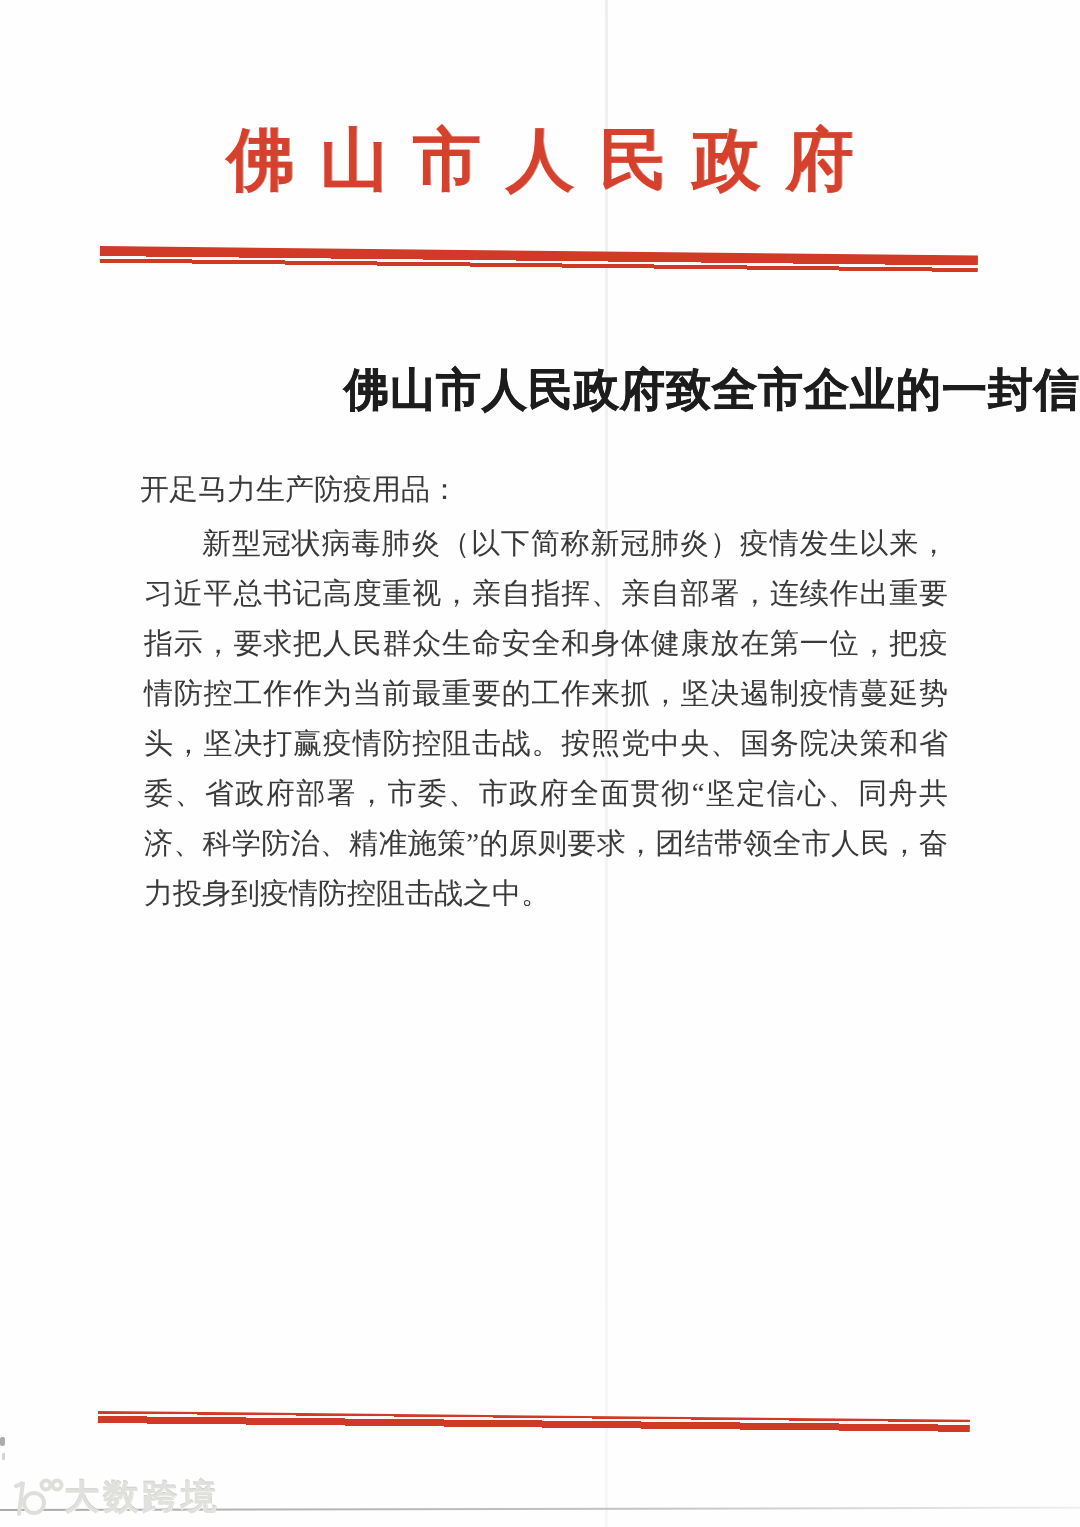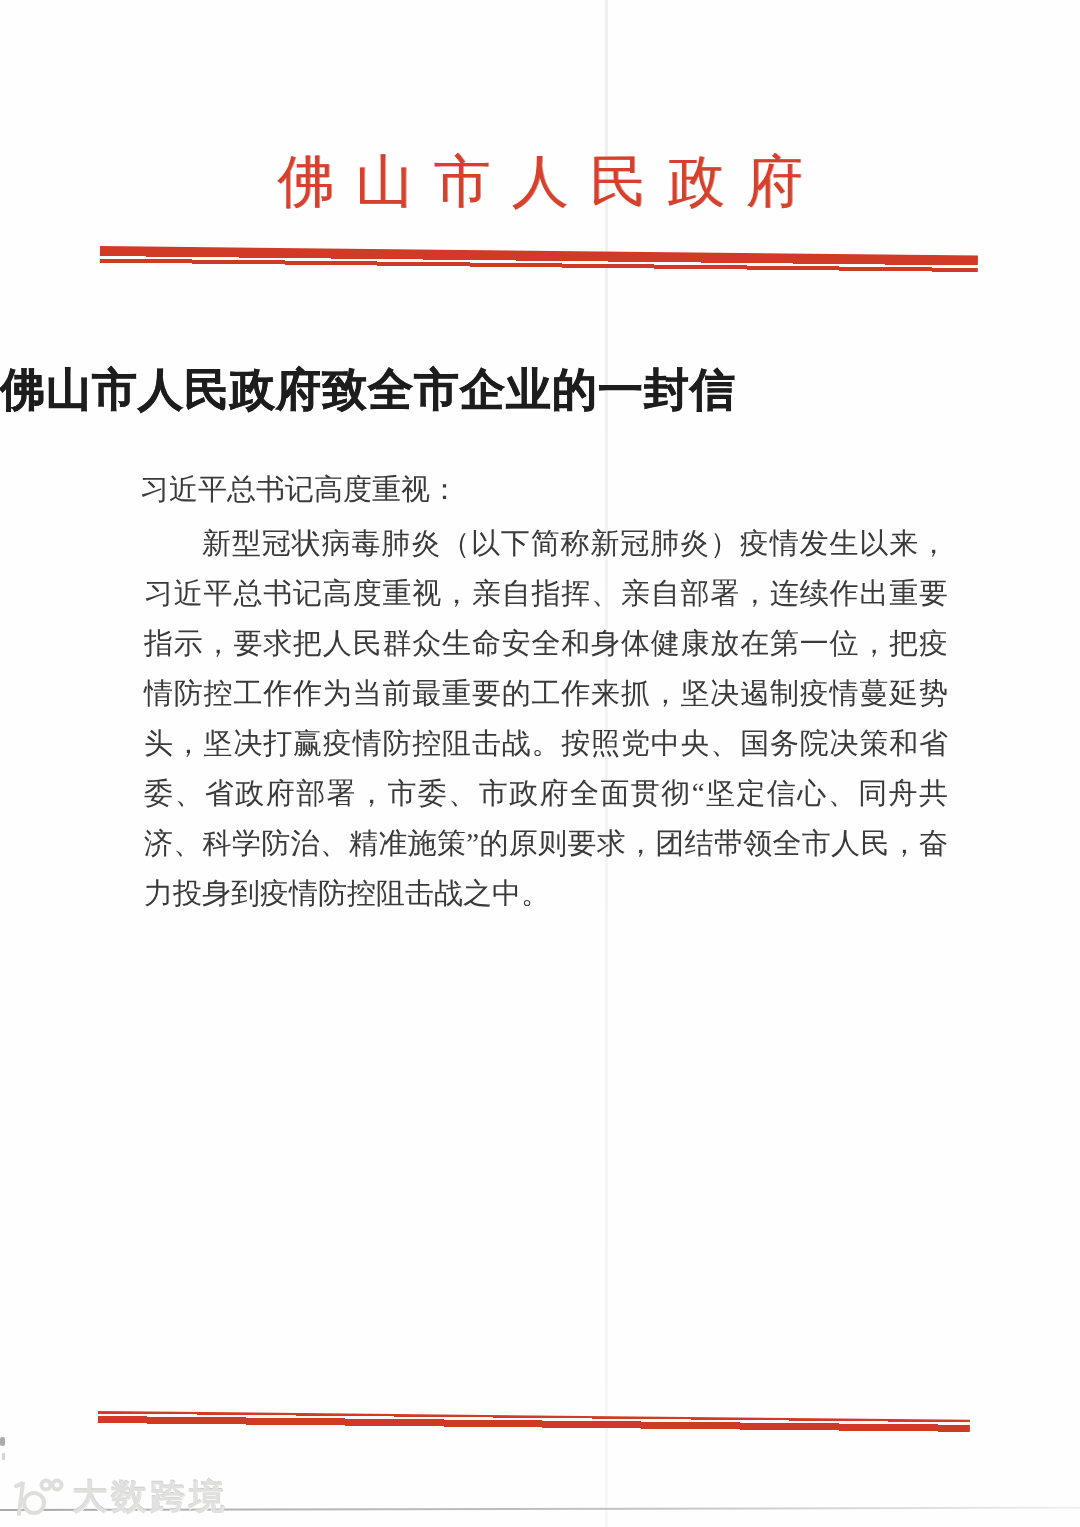--- a/index.html
+++ b/index.html
@@ -29,29 +29,28 @@
   
   .letterhead {
     position: absolute;
     top: 118px;
     left: 0;
     width: 100%;
     display: flex;
     justify-content: center;
   }
   .letterhead-inner {
-    font-size: 57px;
+    font-size: 68px;
     line-height: 1.25;
-    font-weight: 400;
+    font-weight: 700;
     color: #d5412c;
     letter-spacing: 0.37em;
     margin-right: -0.37em;
     white-space: nowrap;
     text-shadow: 1px 0 0 rgba(213,65,44,0.55);
-    margin-top: 28px;
   }
   
   .rule-top {
     position: absolute;
     left: 100px;
     top: 246px;
     width: 878px;
     height: 17px;
     transform: rotate(0.62deg);
     transform-origin: left top;
@@ -61,21 +60,21 @@
       #fdfbfa 10px, #fdfbfa 12.5px,
       #cf3a27 12.5px, #cf3a27 16.5px,
       rgba(0,0,0,0) 16.5px
     );
   }
   .doc-title {
     position: absolute;
     top: 360px;
     left: 0;
     width: 100%;
-    text-align: left;
+    text-align: right;
     font-size: 45px;
     line-height: 1.35;
     font-weight: 900;
     color: #1d1d1d;
     letter-spacing: 1px;
     -webkit-text-stroke: 0.6px #1d1d1d;
   }
   .letter-body {
     position: absolute;
     left: 140px;
@@ -134,21 +133,20 @@
     opacity: 0.55;
     box-shadow: 1px 15px 0 -1px rgba(106,106,106,0.5);
   }
   
   .watermark {
     position: absolute;
     left: 8px;
     top: 1474px;
     display: flex;
     align-items: center;
-    gap: 8px;
   }
   .watermark-logo {
     flex: 0 0 auto;
   }
   .watermark-text {
     font-size: 35px;
     font-weight: 700;
     letter-spacing: 4px;
     color: #e0e0dd;
     text-shadow: 0 1px 0 #ffffff, 0 -1px 0 #cfcfcc, 1px 0 0 #d8d8d5;
@@ -164,21 +162,21 @@
 
   <div class="letterhead">
     <span class="letterhead-inner">佛山市人民政府</span>
   </div>
 
   <div class="rule-top"></div>
 
   <div class="doc-title">佛山市人民政府致全市企业的一封信</div>
 
   <div class="letter-body">
-    <p class="salutation">习近平总书记高度重视：</p>
+    <p class="salutation">开足马力生产防疫用品：</p>
     <p class="para">新型冠状病毒肺炎（以下简称新冠肺炎）疫情发生以来，习近平总书记高度重视，亲自指挥、亲自部署，连续作出重要指示，要求把人民群众生命安全和身体健康放在第一位，把疫情防控工作作为当前最重要的工作来抓，坚决遏制疫情蔓延势头，坚决打赢疫情防控阻击战。按照党中央、国务院决策和省委、省政府部署，市委、市政府全面贯彻“坚定信心、同舟共济、科学防治、精准施策”的原则要求，团结带领全市人民，奋力投身到疫情防控阻击战之中。</p>
   </div>
 
   <div class="rule-bottom"></div>
 
   <div class="bottom-edge-line"></div>
 
   <div class="edge-speck"></div>
 
   <div class="watermark">

